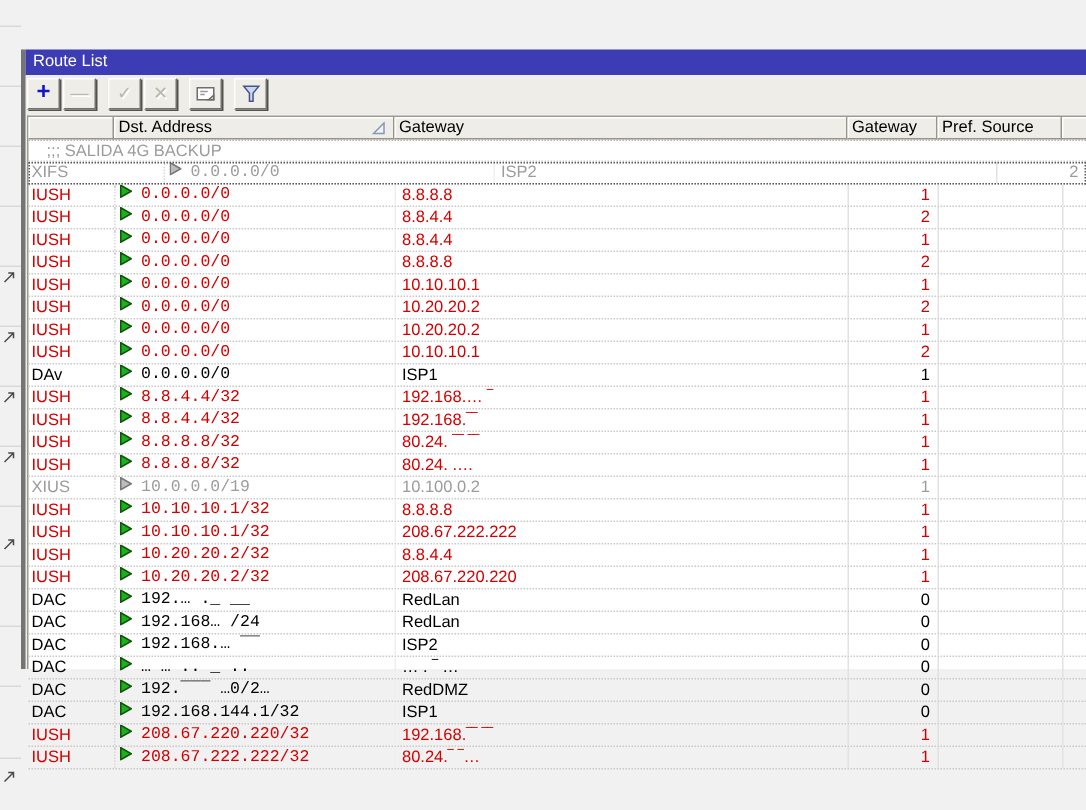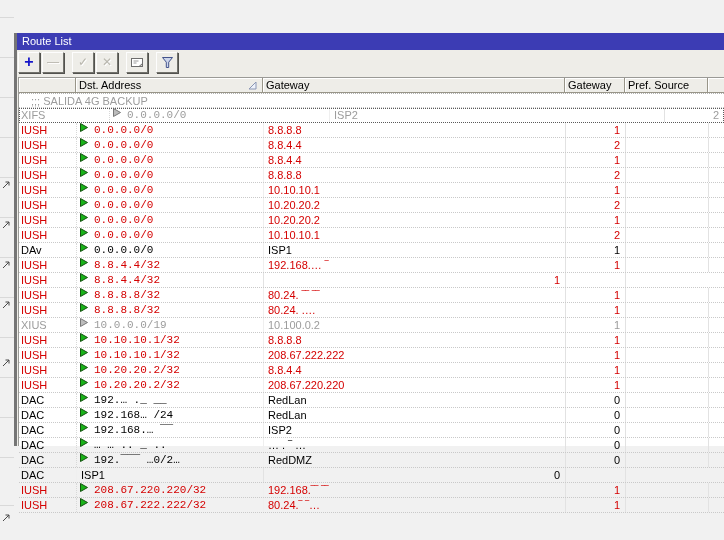--- a/index.html
+++ b/index.html
@@ -267,20 +267,21 @@
             <div class="cell c-extra"></div>
           </div>
           <div class="row red">
             <div class="cell c-flags">IUSH</div>
             <div class="cell c-dst">
               <svg class="flag-arrow arrow-green" width="8" height="9" viewBox="0 0 8 9">
                 <polygon points="0.5,0.5 7.5,4.5 0.5,8.5"></polygon>
               </svg>
               <span>8.8.4.4/32</span>
             </div>
+            <div class="cell c-gw">192.168.‾‾</div>
             <div class="cell c-dist">1</div>
             <div class="cell c-pref"></div>
             <div class="cell c-extra"></div>
           </div>
           <div class="row red">
             <div class="cell c-flags">IUSH</div>
             <div class="cell c-dst">
               <svg class="flag-arrow arrow-green" width="8" height="9" viewBox="0 0 8 9">
                 <polygon points="0.5,0.5 7.5,4.5 0.5,8.5"></polygon>
               </svg>
@@ -429,20 +430,26 @@
               </svg>
               <span>192.‾‾‾  …0/2…</span>
             </div>
             <div class="cell c-gw">RedDMZ</div>
             <div class="cell c-dist">0</div>
             <div class="cell c-pref"></div>
             <div class="cell c-extra"></div>
           </div>
           <div class="row black">
             <div class="cell c-flags">DAC</div>
+            <div class="cell c-dst">
+              <svg class="flag-arrow arrow-green" width="8" height="9" viewBox="0 0 8 9">
+                <polygon points="0.5,0.5 7.5,4.5 0.5,8.5"></polygon>
+              </svg>
+              <span>192.168.144.1/32</span>
+            </div>
             <div class="cell c-gw">ISP1</div>
             <div class="cell c-dist">0</div>
             <div class="cell c-pref"></div>
             <div class="cell c-extra"></div>
           </div>
           <div class="row red">
             <div class="cell c-flags">IUSH</div>
             <div class="cell c-dst">
               <svg class="flag-arrow arrow-green" width="8" height="9" viewBox="0 0 8 9">
                 <polygon points="0.5,0.5 7.5,4.5 0.5,8.5"></polygon>

